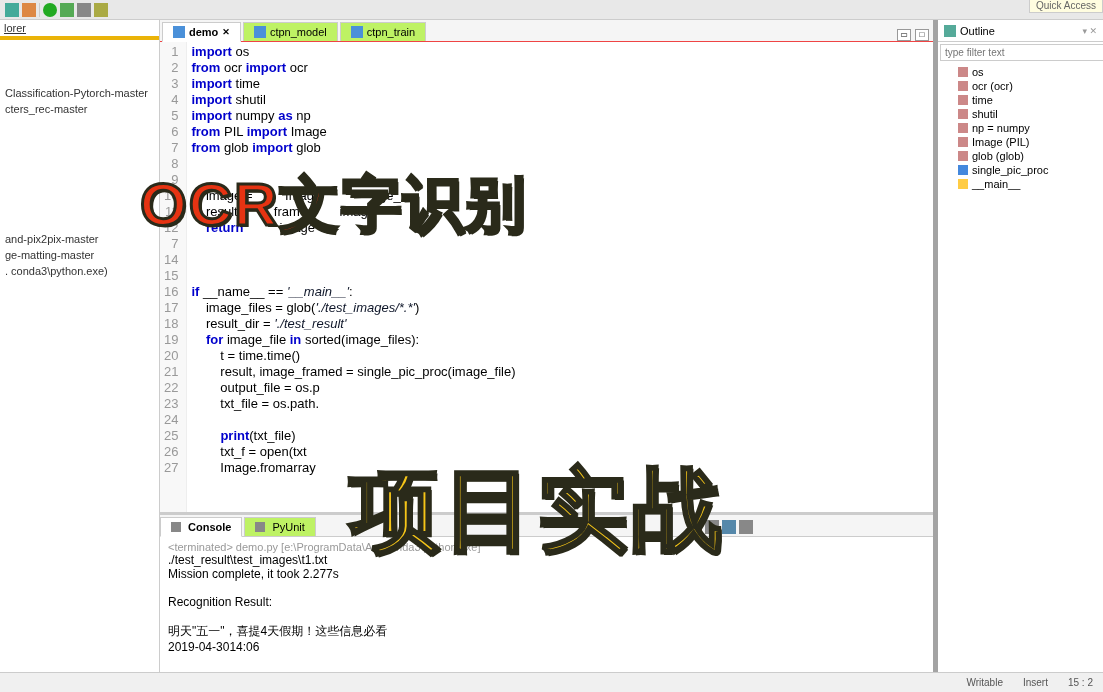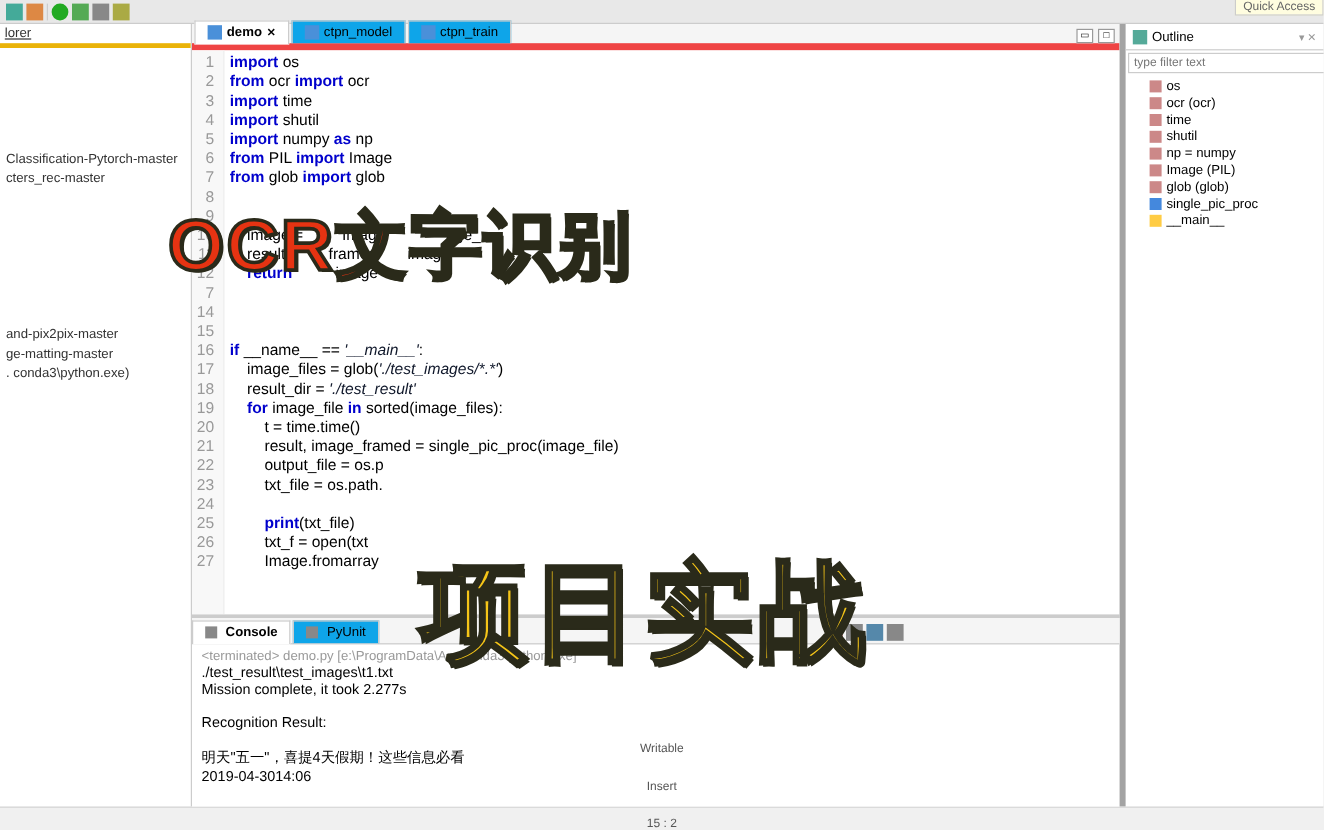--- a/index.html
+++ b/index.html
@@ -6,43 +6,43 @@
 body { width: 1103px; height: 692px; background: #f0f0f0; overflow: hidden; position: relative; font-size: 11px; }
 .top-toolbar { height: 20px; background: #e8e8e8; border-bottom: 1px solid #ccc; display: flex; align-items: center; padding: 0 5px; gap: 3px; }
 .top-toolbar .ticon { width: 14px; height: 14px; display: inline-block; }
 .quick-access { position: absolute; top: -2px; right: 0; background: #fffde0; border: 1px solid #ccc; padding: 1px 6px; font-size: 10px; color: #666; }
 .main-layout { display: flex; height: calc(100% - 40px); }
 .left-panel { width: 160px; background: #fff; border-right: 1px solid #ccc; overflow: hidden; }
 .left-panel-header { height: 20px; border-bottom: 4px solid #eab308; display: flex; align-items: center; padding: 0 4px; font-size: 11px; color: #333; text-decoration: underline; }
 .left-content { padding: 5px; font-size: 11px; color: #333; }
 .left-item { padding: 2px 0; white-space: nowrap; }
 .center-panel { flex: 1; display: flex; flex-direction: column; background: #fff; }
-.tabs-bar { height: 22px; background: #f5f5f5; border-bottom: 6px solid #ef4444; display: flex; align-items: flex-end; padding-left: 2px; }
-.tab { padding: 3px 10px; font-size: 11px; background: #0ea5e9; border: 1px solid #ccc; border-bottom: none; margin-right: 2px; cursor: pointer; display: flex; align-items: center; gap: 4px; }
+.tabs-bar { height: 22px; background: #f5f5f5; border-bottom: 1px solid #ef4444; display: flex; align-items: flex-end; padding-left: 2px; }
+.tab { padding: 3px 10px; font-size: 11px; background: #bef264; border: 1px solid #ccc; border-bottom: none; margin-right: 2px; cursor: pointer; display: flex; align-items: center; gap: 4px; }
 .tab.active { background: #fff; border-bottom: 1px solid #fff; margin-bottom: -1px; font-weight: bold; }
 .tab .ficon { width: 12px; height: 12px; background: #4a90d9; display: inline-block; }
 .tabs-right { margin-left: auto; display: flex; gap: 4px; padding-right: 4px; }
 .editor { flex: 1; background: #fff; overflow: auto; font-family: Consolas, "Courier New", monospace; font-size: 13px; line-height: 16px; display: flex; }
 .gutter { background: #f8f8f8; color: #999; text-align: right; padding: 2px 8px 2px 4px; border-right: 1px solid #eee; user-select: none; }
 .gutter div { height: 16px; }
 .code { padding: 2px 4px; white-space: pre; color: #000; }
 .code div { height: 16px; }
 .kw { color: #0000cc; font-weight: bold; }
 .str { color: #0f172a; font-style: italic; }
 .console-panel { height: 160px; border-top: 3px solid #ccc; background: #fff; display: flex; flex-direction: column; }
 .console-tabs { height: 22px; background: #f5f5f5; border-bottom: 1px solid #ccc; display: flex; align-items: flex-end; }
 .console-out { flex: 1; font-family: Consolas, monospace; font-size: 12px; padding: 4px 8px; overflow: auto; }
 .console-out .term { color: #999; font-size: 11px; }
 .right-panel { width: 170px; background: #fff; border-left: 5px solid #a3a3a3; }
 .outline-header { height: 22px; border-bottom: 1px solid #ccc; display: flex; align-items: center; padding: 0 6px; font-size: 11px; gap: 4px; }
 .outline-filter { width: 100%; border: 1px solid #ccc; font-size: 10px; padding: 2px 4px; margin: 2px; color: #999; }
 .outline-list { padding: 2px 6px; font-size: 11px; }
 .outline-item { padding: 1px 0 1px 14px; white-space: nowrap; display: flex; align-items: center; gap: 4px; }
 .oi-icon { width: 10px; height: 10px; display: inline-block; }
-.status-bar { height: 20px; background: #f0f0f0; border-top: 1px solid #ccc; display: flex; align-items: center; justify-content: flex-end; padding: 0 10px; font-size: 10px; color: #555; gap: 20px; flex-direction: column; }
+.status-bar { height: 20px; background: #f0f0f0; border-top: 1px solid #ccc; display: flex; align-items: center; justify-content: flex-end; padding: 0 10px; font-size: 10px; color: #555; gap: 20px; }
 .overlay-text { position: absolute; font-weight: 900; color: #e63312; -webkit-text-stroke: 3px #2a2a1a; text-shadow: 2px 2px 0 #2a2a1a; font-family: "Microsoft YaHei", sans-serif; pointer-events: none; }
 .overlay1 { top: 165px; left: 140px; font-size: 60px; letter-spacing: 2px; }
 .overlay2 { top: 450px; left: 350px; font-size: 90px; color: #f5c518; letter-spacing: 4px; }
 .mini { width: 14px; height: 12px; border: 1px solid #999; background: #fff; font-size: 8px; text-align: center; }
 .console-toolbar { position: absolute; right: 178px; display: flex; gap: 3px; padding: 2px; }
 .ctb { width: 14px; height: 14px; }
 </style>
 </head>
 <body>
 
@@ -54,21 +54,21 @@
   <span style="width:1px;height:14px;background:#ccc"></span>
   <span class="ticon" style="background:#2a2;border-radius:50%"></span>
   <span class="ticon" style="background:#5a5"></span>
   <span class="ticon" style="background:#888"></span>
   <span class="ticon" style="background:#aa4"></span>
 </div>
 
 <div class="main-layout">
   <div class="left-panel">
     <div class="left-panel-header">lorer</div>
-    <div class="left-content" style="margin-top:80px">
+    <div class="left-content" style="margin-top:40px">
       <div class="left-item">Classification-Pytorch-master</div>
       <div class="left-item">cters_rec-master</div>
     </div>
     <div class="left-content" style="margin-top:104px">
       <div class="left-item">and-pix2pix-master</div>
       <div class="left-item">ge-matting-master</div>
       <div class="left-item">. conda3\python.exe)</div>
     </div>
   </div>
 

